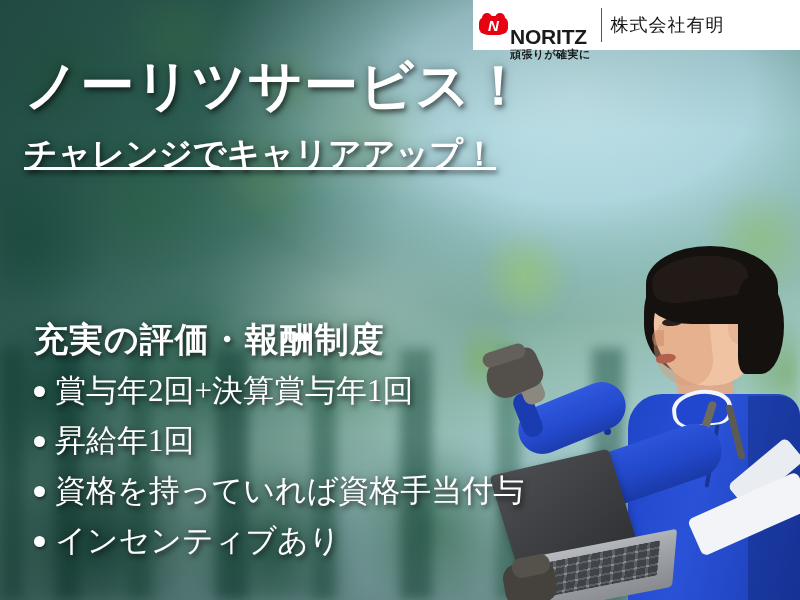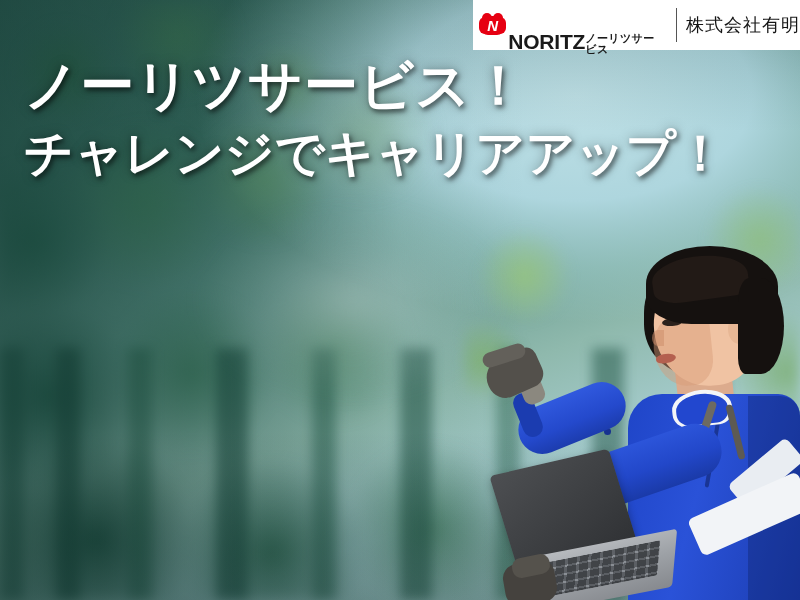--- a/index.html
+++ b/index.html
@@ -116,21 +116,21 @@
   .logo-blob span {
     position: relative;
     z-index: 2;
     color: #ffffff;
     font-family: "Liberation Sans", sans-serif;
     font-weight: 700;
     font-size: 15px;
     font-style: italic;
     line-height: 1;
   }
-  .logo-text-col { display: flex; line-height: 1; margin-top: 36px; }
+  .logo-text-col { display: flex; flex-direction: column; line-height: 1; margin-top: 36px; }
   .logo-wordmark {
     font-family: "Liberation Sans", sans-serif;
     font-weight: 700;
     font-size: 21px;
     letter-spacing: -0.2px;
     color: #1a1a1a;
   }
   .logo-sub {
     font-family: "Liberation Sans", sans-serif;
     font-weight: 700;
@@ -163,21 +163,21 @@
     text-shadow:
       2px 3px 5px rgba(0,0,0,0.55),
       0 0 12px rgba(0,0,0,0.35);
   }
   .headline-line {
     font-size: 54px;
     line-height: 68px;
     letter-spacing: 1px;
     white-space: nowrap;
   }
-  .headline-line.l3 { font-size: 49px; letter-spacing: 0px; }
+  .headline-line.l3 { font-size: 33px; letter-spacing: 0px; text-decoration: underline; }
 
   
   .benefits {
     position: absolute;
     left: 34px;
     top: 318px;
     color: #ffffff;
     text-shadow:
       2px 3px 5px rgba(0,0,0,0.55),
       0 0 10px rgba(0,0,0,0.3);
@@ -347,26 +347,47 @@
     <div class="p-el p-glove-hold-2"></div>
   </div>
 
   <div class="logo-panel">
     <div class="logo-mark-wrap">
       <div class="logo-blob">
         <span>N</span>
       </div>
       <div class="logo-text-col">
         <div class="logo-wordmark">NORITZ</div>
-        <div class="logo-sub">ノーリツサービス</div>
+        <div class="logo-sub">頑張りが確実に</div>
       </div>
     </div>
     <div class="logo-divider"></div>
     <div class="company-name">株式会社有明</div>
   </div>
 
   <div class="headline">
     <div class="headline-line l2">ノーリツサービス！</div>
     <div class="headline-line l3">チャレンジでキャリアアップ！</div>
   </div>
 
+  <div class="benefits">
+    <div class="benefits-title">充実の評価・報酬制度</div>
+    <ul class="benefit-list">
+      <li class="benefit-item">
+        <span class="benefit-dot"></span>
+        <span>賞与年2回+決算賞与年1回</span>
+      </li>
+      <li class="benefit-item">
+        <span class="benefit-dot"></span>
+        <span>昇給年1回</span>
+      </li>
+      <li class="benefit-item">
+        <span class="benefit-dot"></span>
+        <span>資格を持っていれば資格手当付与</span>
+      </li>
+      <li class="benefit-item">
+        <span class="benefit-dot"></span>
+        <span>インセンティブあり</span>
+      </li>
+    </ul>
+  </div>
 
 </div>
 
 </body></html>

